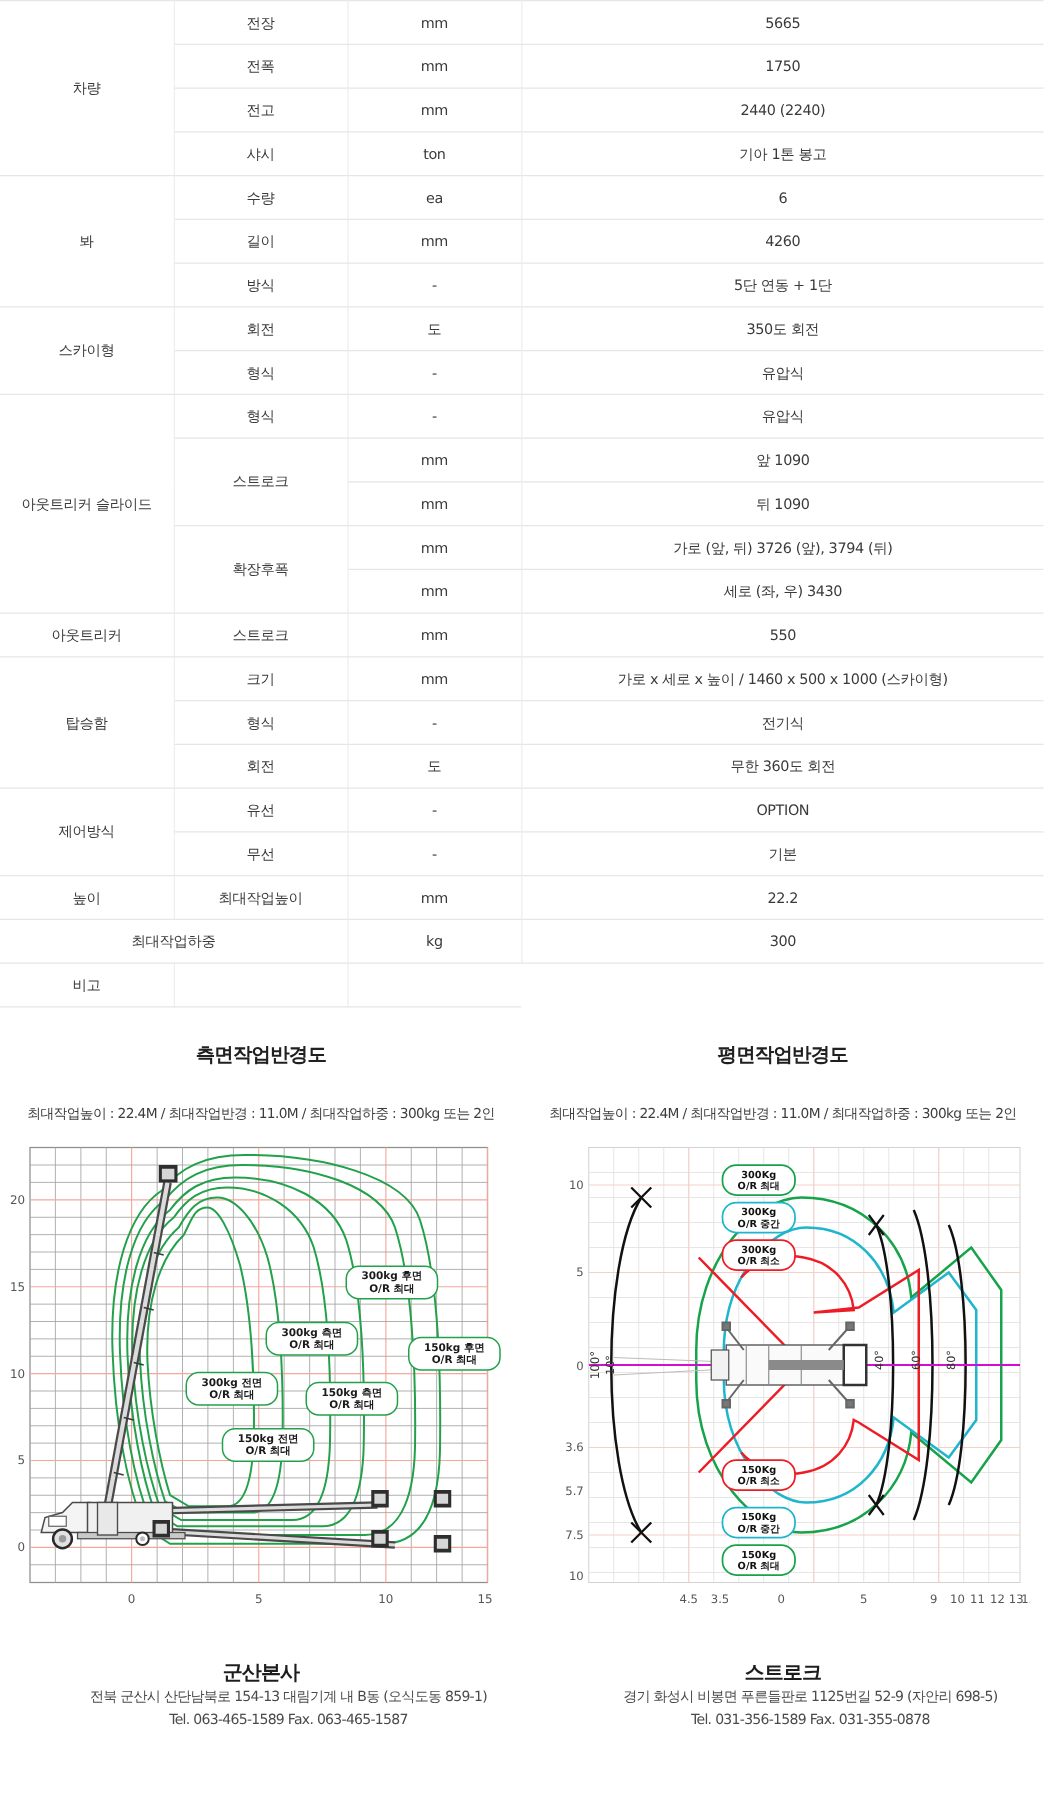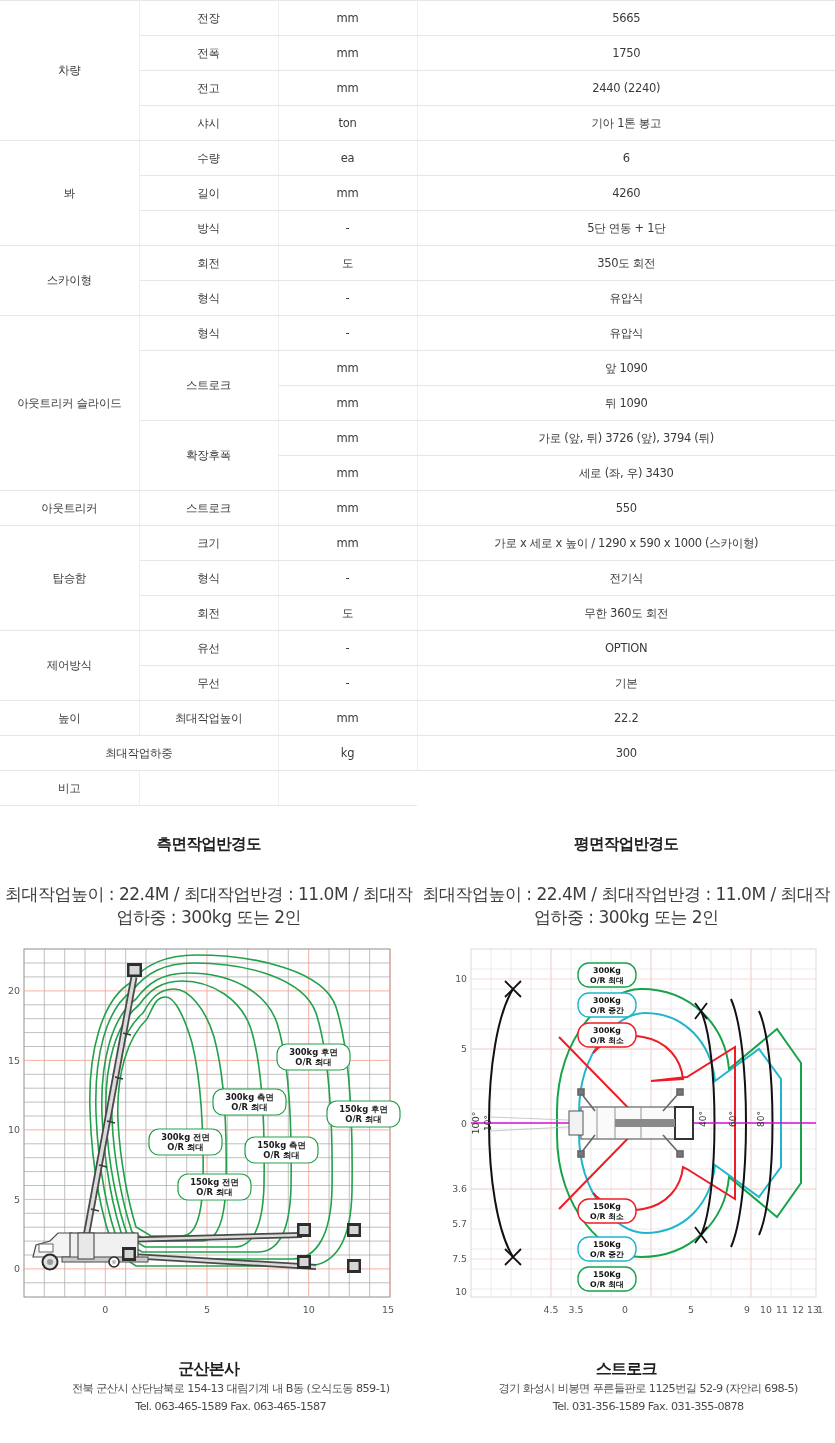--- a/index.html
+++ b/index.html
@@ -49,21 +49,21 @@
   .diag-title {
     text-align: center;
     font-size: 15.5px;
     font-weight: bold;
     color: #202020;
     letter-spacing: -0.6px;
     margin-bottom: 28px;
   }
   .diag-sub {
     text-align: center;
-    font-size: 17px;
+    font-size: 11px;
     color: #3d3d3d;
     letter-spacing: -0.5px;
     margin-bottom: 12px;
   }
   .diag-canvas { display: block; margin: 0 auto; }
 
   
   .footers { display: flex; width: 835px; margin-top: 18px; }
   .foot-col { width: 417.5px; text-align: center; }
   .foot-title {
@@ -162,21 +162,21 @@
       <tr class="grp-top">
         <td rowspan="1">아웃트리커</td>
         <td><span class="u-line">스트로크</span></td>
         <td>mm</td>
         <td>550</td>
       </tr>
       <tr class="grp-top">
         <td rowspan="3">탑승함</td>
         <td>크기</td>
         <td>mm</td>
-        <td>가로 x 세로 x 높이 / 1290 x 590 x 1000 (스카이형)</td>
+        <td>가로 x 세로 x 높이 / 1460 x 500 x 1000 (스카이형)</td>
       </tr>
       <tr>
         <td>형식</td>
         <td>-</td>
         <td>전기식</td>
       </tr>
       <tr>
         <td>회전</td>
         <td>도</td>
         <td>무한 360도 회전</td>

